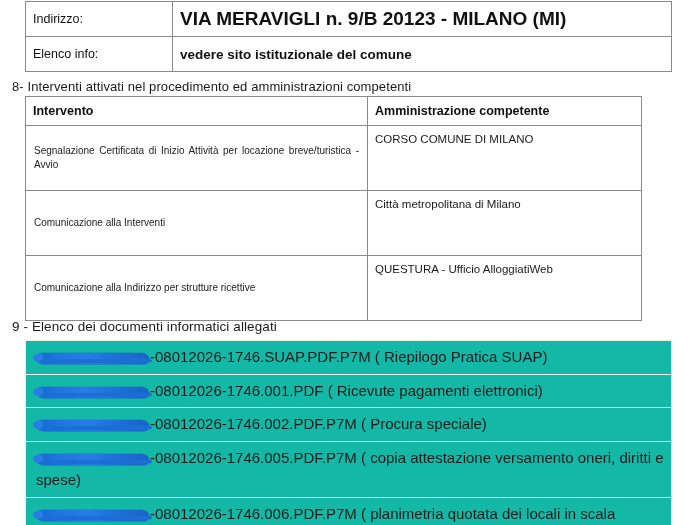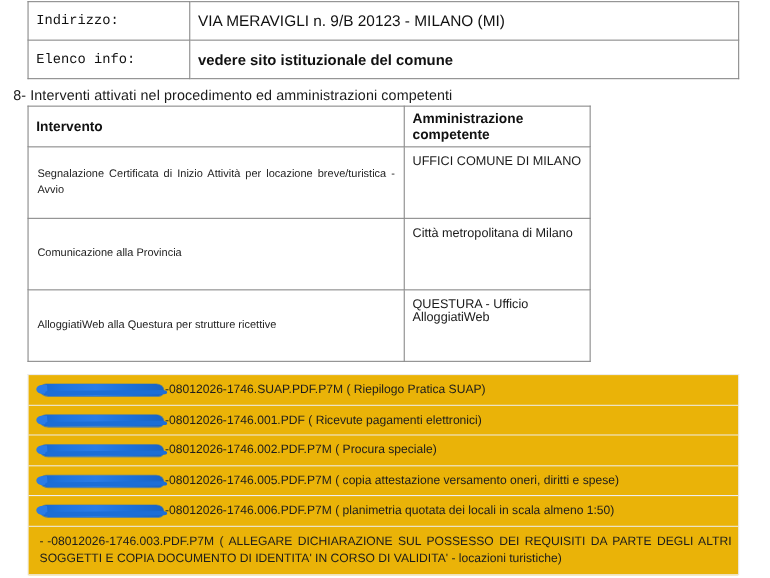--- a/index.html
+++ b/index.html
@@ -45,49 +45,48 @@
     width: 647px;
   }
   .top-table td {
     height: 26px;
     font-size: 12.5px;
   }
   .top-table .label-cell {
     width: 132px;
     color: #111;
     font-size: 12.5px;
-    font-family: Liberation Mono, monospace;
   }
   .top-table .value-cell {
     font-size: 13.5px;
     font-weight: bold;
   }
   .top-table .value-cell.bold {
-    font-weight: normal;
-    font-size: 14px;
+    font-weight: bold;
+    font-size: 19px;
   }
 
   
   .section-heading {
     position: absolute;
     left: 12px;
     font-size: 13px;
     color: #1a1a1a;
     letter-spacing: 0.1px;
     white-space: nowrap;
   }
   #heading-8 { top: 79px; }
   #heading-9 { top: 319px; font-size: 13.5px; }
 
   
   .int-table {
     position: absolute;
     left: 25px;
     top: 96px;
-    width: 512px;
+    width: 617px;
   }
   .int-table th {
     height: 20px;
     font-weight: bold;
     font-size: 12.5px;
     vertical-align: middle;
   }
   .int-table .col-a { width: 327px; }
   .int-table td {
     height: 52px;
@@ -116,26 +115,26 @@
     width: 647px;
     border: 1px solid #ececec;
     border-bottom: none;
     background: #ffffff;
     box-sizing: border-box;
   }
   .attach-row {
     position: relative;
     border-bottom: 1px solid #eeeeee;
     padding: 5px 6px 5px 10px;
-    font-size: 11px;
+    font-size: 15px;
     line-height: 1.5;
     color: #1c1c1c;
     min-height: 17px;
     box-sizing: border-box;
-    background: #eab308;
+    background: #14b8a6;
   }
   .attach-row.justified .attach-text {
     text-align: justify;
     text-align-last: left;
     display: block;
   }
   .attach-row .lead-dash {
     display: inline-block;
     width: 7px;
     color: #1c1c1c;
@@ -205,33 +204,34 @@
   <table class="doc-table int-table">
     <thead>
       <tr>
         <th class="col-a">Intervento</th>
         <th>Amministrazione competente</th>
       </tr>
     </thead>
     <tbody>
       <tr>
         <td class="intervento">Segnalazione Certificata di Inizio Attività per locazione breve/turistica - Avvio</td>
-        <td class="amministrazione">UFFICI COMUNE DI MILANO</td>
-      </tr>
-      <tr>
-        <td class="intervento">Comunicazione alla Provincia</td>
+        <td class="amministrazione">CORSO COMUNE DI MILANO</td>
+      </tr>
+      <tr>
+        <td class="intervento">Comunicazione alla Interventi</td>
         <td class="amministrazione">Città metropolitana di Milano</td>
       </tr>
       <tr>
-        <td class="intervento">AlloggiatiWeb alla Questura per strutture ricettive</td>
+        <td class="intervento">Comunicazione alla Indirizzo per strutture ricettive</td>
         <td class="amministrazione">QUESTURA - Ufficio AlloggiatiWeb</td>
       </tr>
     </tbody>
   </table>
 
+  <div class="section-heading" id="heading-9">9 - Elenco dei documenti informatici allegati</div>
 
   <div class="attach-list" id="attachments-list">
 
   <div class="attach-row"><span class="attach-text"><span class="redaction" style="width: 113px;"></span><span>-08012026-1746.SUAP.PDF.P7M ( Riepilogo Pratica SUAP)</span></span></div>
       <div class="attach-row"><span class="attach-text"><span class="redaction" style="width: 113px;"></span><span>-08012026-1746.001.PDF ( Ricevute pagamenti elettronici)</span></span></div>
       <div class="attach-row"><span class="attach-text"><span class="redaction" style="width: 113px;"></span><span>-08012026-1746.002.PDF.P7M ( Procura speciale)</span></span></div>
       <div class="attach-row"><span class="attach-text"><span class="redaction" style="width: 113px;"></span><span>-08012026-1746.005.PDF.P7M ( copia attestazione versamento oneri, diritti e spese)</span></span></div>
       <div class="attach-row"><span class="attach-text"><span class="redaction" style="width: 113px;"></span><span>-08012026-1746.006.PDF.P7M ( planimetria quotata dei locali in scala almeno 1:50)</span></span></div>
       <div class="attach-row justified">
         <span class="attach-text"><span class="lead-dash">- </span><span>-08012026-1746.003.PDF.P7M ( ALLEGARE DICHIARAZIONE SUL POSSESSO DEI REQUISITI DA PARTE DEGLI ALTRI SOGGETTI E COPIA DOCUMENTO DI IDENTITA' IN CORSO DI VALIDITA' - locazioni turistiche)</span></span>

